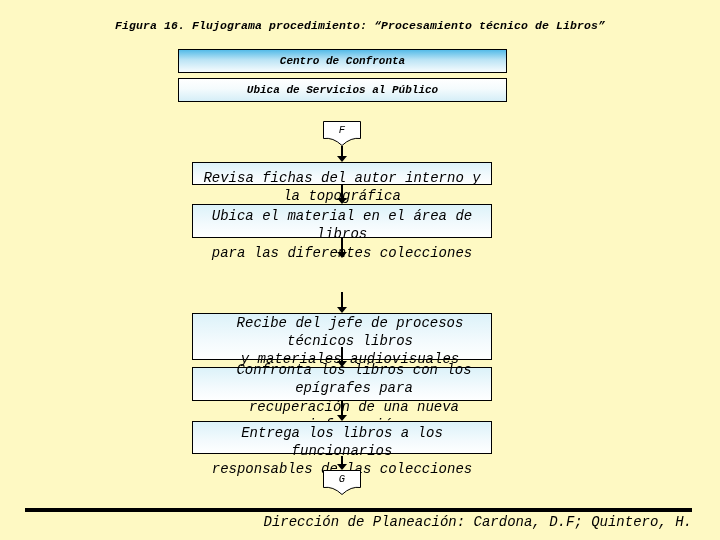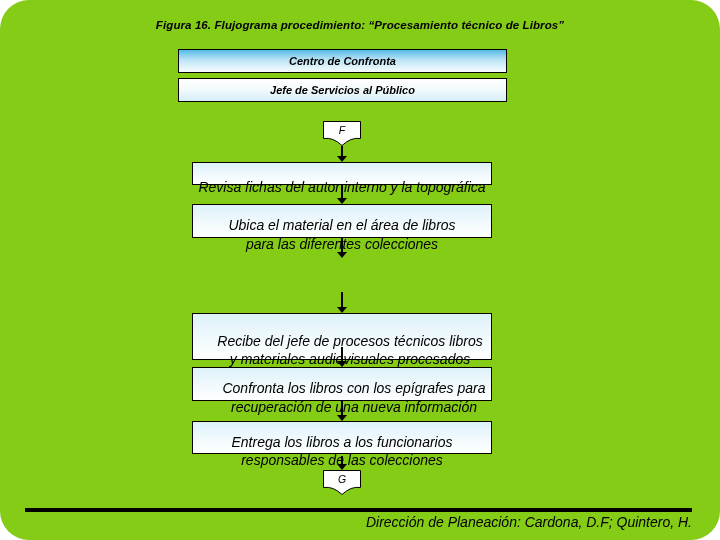--- a/index.html
+++ b/index.html
@@ -1,23 +1,22 @@
 <!DOCTYPE html>
 <html><head>
 <meta charset="utf-8">
 <style>
   html, body { margin: 0; padding: 0; background: #ffffff; }
   .page {
     position: relative;
     width: 720px; height: 540px;
-    background: #84cc16;
-    font-family: Liberation Sans, sans-serif;
+    background: #fef9c3;
+    font-family: Liberation Mono, monospace;
     color: #000;
     overflow: hidden;
-    border-radius: 29px;
   }
   .title {
     position: absolute; top: 19px; left: 0; width: 100%;
     text-align: center;
     font-size: 11.5px; font-weight: bold; font-style: italic;
     letter-spacing: 0.1px;
   }
   .lane {
     position: absolute; left: 178px; width: 327px; height: 22px;
     border: 1px solid #000;
@@ -75,21 +74,21 @@
 
 <div class="page">
 
   <div class="title">Figura 16. Flujograma procedimiento: “Procesamiento técnico de Libros”</div>
 
   <div class="lane lane1">
     <span>Centro de Confronta</span>
   </div>
 
   <div class="lane lane2">
-    <span>Jefe de Servicios al Público</span>
+    <span>Ubica de Servicios al Público</span>
   </div>
 
   <div class="connector" style="top:121px;">
     <svg width="38" height="26" viewBox="0 0 38 26">
       <path d="M0.5,0.5 L37.5,0.5 L37.5,17.5 Q28,16 19,24.5 Q10,16 0.5,17.5 Z" fill="#ffffff" stroke="#000000" stroke-width="1"></path>
     </svg>
     <span class="connector-label">F</span>
   </div>
 
   <div class="arrow" style="top:146px;height:16px;">

